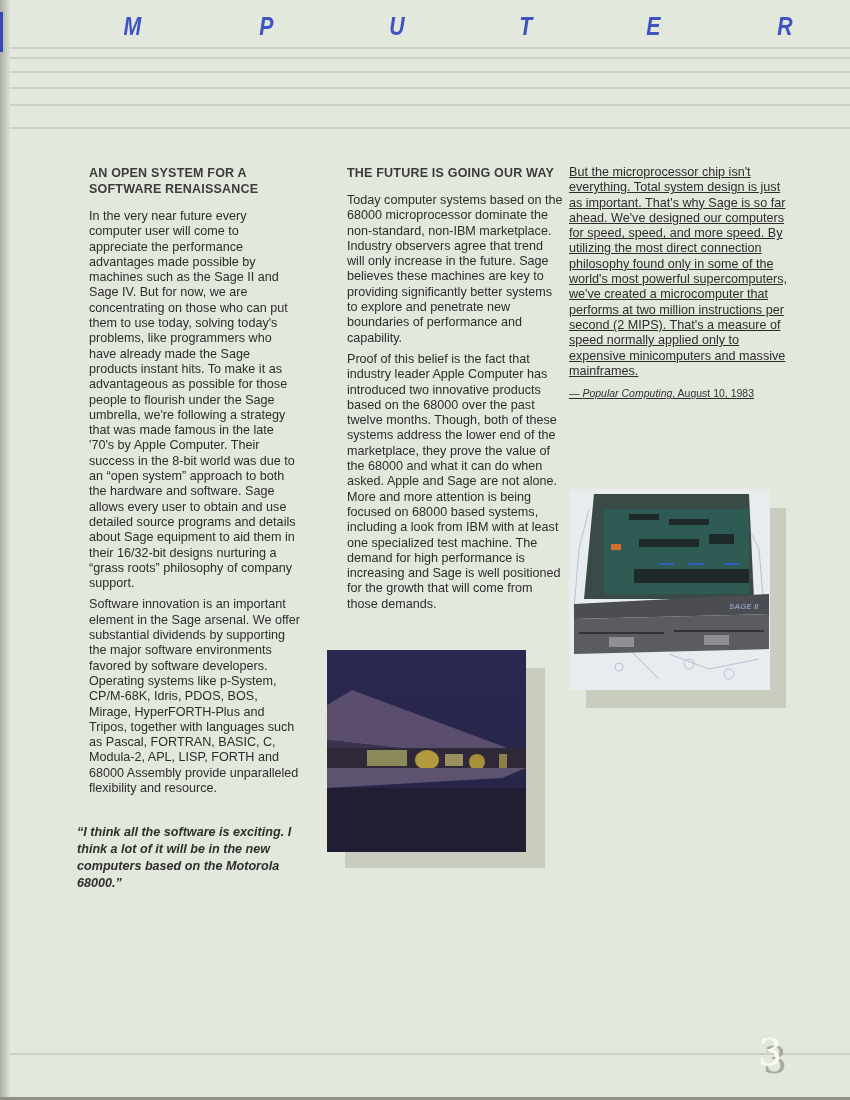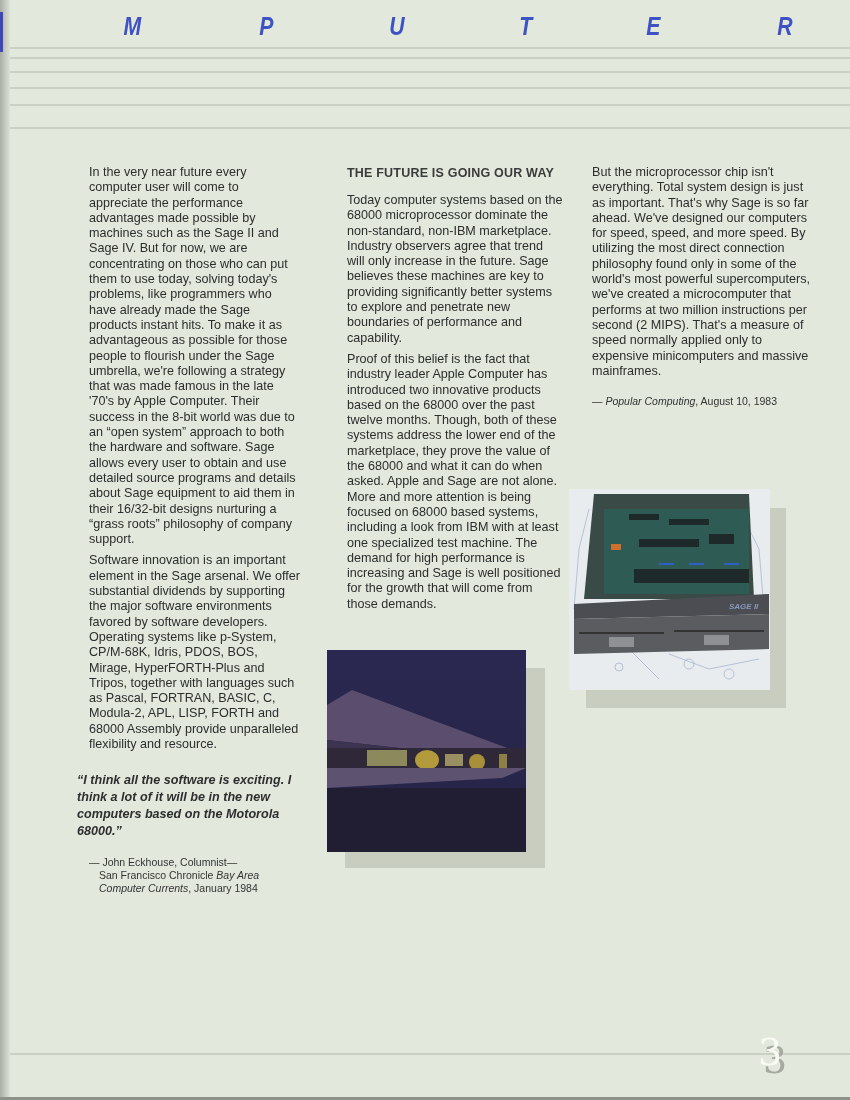--- a/index.html
+++ b/index.html
@@ -43,33 +43,28 @@
 <div>
   <span class="header-letter" style="left:122px">M</span>
   <span class="header-letter" style="left:258px">P</span>
   <span class="header-letter" style="left:388px">U</span>
   <span class="header-letter" style="left:518px">T</span>
   <span class="header-letter" style="left:645px">E</span>
   <span class="header-letter" style="left:776px">R</span>
 </div>
 
 <div class="col" style="left:89px;width:212px;">
+  <div class="heading">
+    <div>AN OPEN SYSTEM FOR A</div>
+    <div>SOFTWARE RENAISSANCE</div>
+  </div>
   <p class="para">In the very near future every computer user will come to appreciate the performance advantages made possible by machines such as the Sage II and Sage IV. But for now, we are concentrating on those who can put them to use today, solving today's problems, like programmers who have already made the Sage products instant hits. To make it as advantageous as possible for those people to flourish under the Sage umbrella, we're following a strategy that was made famous in the late '70's by Apple Computer. Their success in the 8-bit world was due to an “open system” approach to both the hardware and software. Sage allows every user to obtain and use detailed source programs and details about Sage equipment to aid them in their 16/32-bit designs nurturing a “grass roots” philosophy of company support.</p>
   <p class="para">Software innovation is an important element in the Sage arsenal. We offer substantial dividends by supporting the major software environments favored by software developers. Operating systems like p-System, CP/M-68K, Idris, PDOS, BOS, Mirage, HyperFORTH-Plus and Tripos, together with languages such as Pascal, FORTRAN, BASIC, C, Modula-2, APL, LISP, FORTH and 68000 Assembly provide unparalleled flexibility and resource.</p>
-  <div style="margin-left:-12px;margin-top:20px;width:225px;">
+  <div style="margin-left:-12px;margin-top:28px;width:225px;">
     <p class="quote">“I think all the software is exciting. I think a lot of it will be in the new computers based on the Motorola 68000.”</p>
-  </div>
-  <div class="cite" style="margin-top:16px;">
-    <div>— John Eckhouse, Columnist—</div>
-    <div style="padding-left:10px;">
-      <span>San Francisco Chronicle </span><i>Bay Area</i>
-    </div>
-    <div style="padding-left:10px;">
-      <i>Computer Currents</i><span>, January 1984</span>
-    </div>
   </div>
 </div>
 
 <div class="col" style="left:347px;width:216px;">
   <div class="heading">THE FUTURE IS GOING OUR WAY</div>
   <p class="para">Today computer systems based on the 68000 microprocessor dominate the non-standard, non-IBM marketplace. Industry observers agree that trend will only increase in the future. Sage believes these machines are key to providing significantly better systems to explore and penetrate new boundaries of performance and capability.</p>
   <p class="para">Proof of this belief is the fact that industry leader Apple Computer has introduced two innovative products based on the 68000 over the past twelve months. Though, both of these systems address the lower end of the marketplace, they prove the value of the 68000 and what it can do when asked. Apple and Sage are not alone. More and more attention is being focused on 68000 based systems, including a look from IBM with at least one specialized test machine. The demand for high performance is increasing and Sage is well positioned for the growth that will come from those demands.</p>
 </div>
 
 <div class="photo-shadow" style="left:345px;top:668px;width:200px;height:200px;"></div>
@@ -88,23 +83,23 @@
     <rect x="40" y="100" width="40" height="16" fill="#8c8a5c"></rect>
     <ellipse cx="100" cy="110" rx="12" ry="10" fill="#b39a3c"></ellipse>
     <rect x="118" y="104" width="18" height="12" fill="#9a8f60"></rect>
     <ellipse cx="150" cy="112" rx="8" ry="8" fill="#a8903a"></ellipse>
     <rect x="172" y="104" width="8" height="14" fill="#8e7f45"></rect>
     <polygon points="0,118 199,118 175,128 0,138" fill="#5d5270"></polygon>
     <rect x="0" y="138" width="199" height="64" fill="#211e33"></rect>
   </svg>
 </div>
 
-<div class="col" style="left:592px;width:222px;top:165px;">
+<div class="col" style="left:569px;width:222px;top:165px;text-decoration:underline;">
   <p class="para">But the microprocessor chip isn't everything. Total system design is just as important. That's why Sage is so far ahead. We've designed our computers for speed, speed, and more speed. By utilizing the most direct connection philosophy found only in some of the world's most powerful supercomputers, we've created a microcomputer that performs at two million instructions per second (2 MIPS). That's a measure of speed normally applied only to expensive minicomputers and massive mainframes.</p>
-  <div class="cite" style="margin-top:16px;">
+  <div class="cite" style="margin-top:8px;">
     <span>— </span><i>Popular Computing</i><span>, August 10, 1983</span>
   </div>
 </div>
 
 <div class="photo-shadow" style="left:586px;top:508px;width:200px;height:200px;"></div>
 <div class="photo" style="left:569px;top:489px;width:242px;height:201px;">
   <svg width="201" height="201" viewBox="0 0 201 201">
     <rect width="201" height="201" fill="#e8ecef"></rect>
     <g stroke="#8ea0c4" stroke-width="0.8" fill="none" opacity="0.7">
       <path d="M10 150 L60 160 L90 190"></path>

